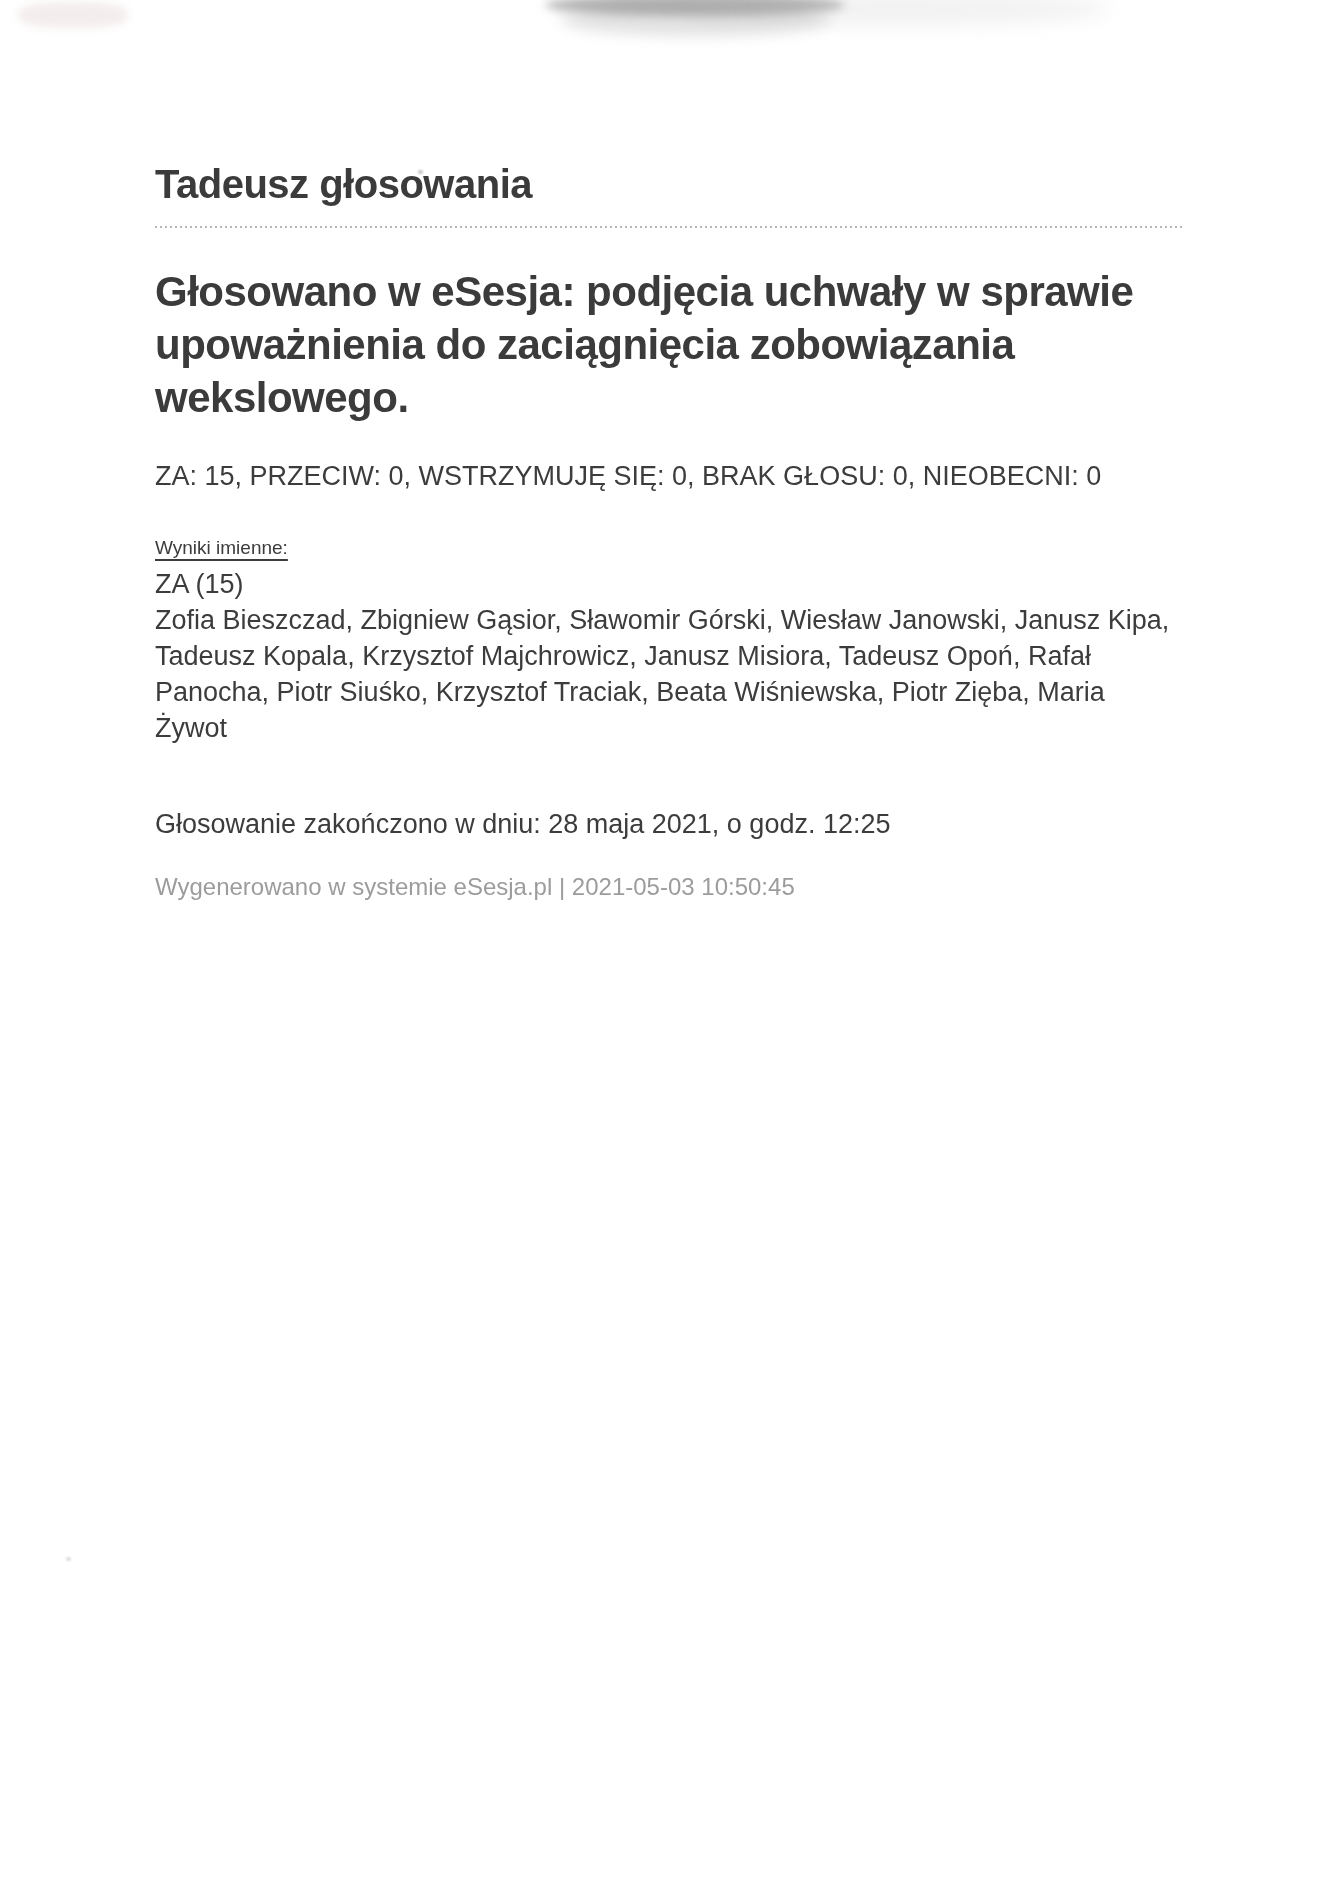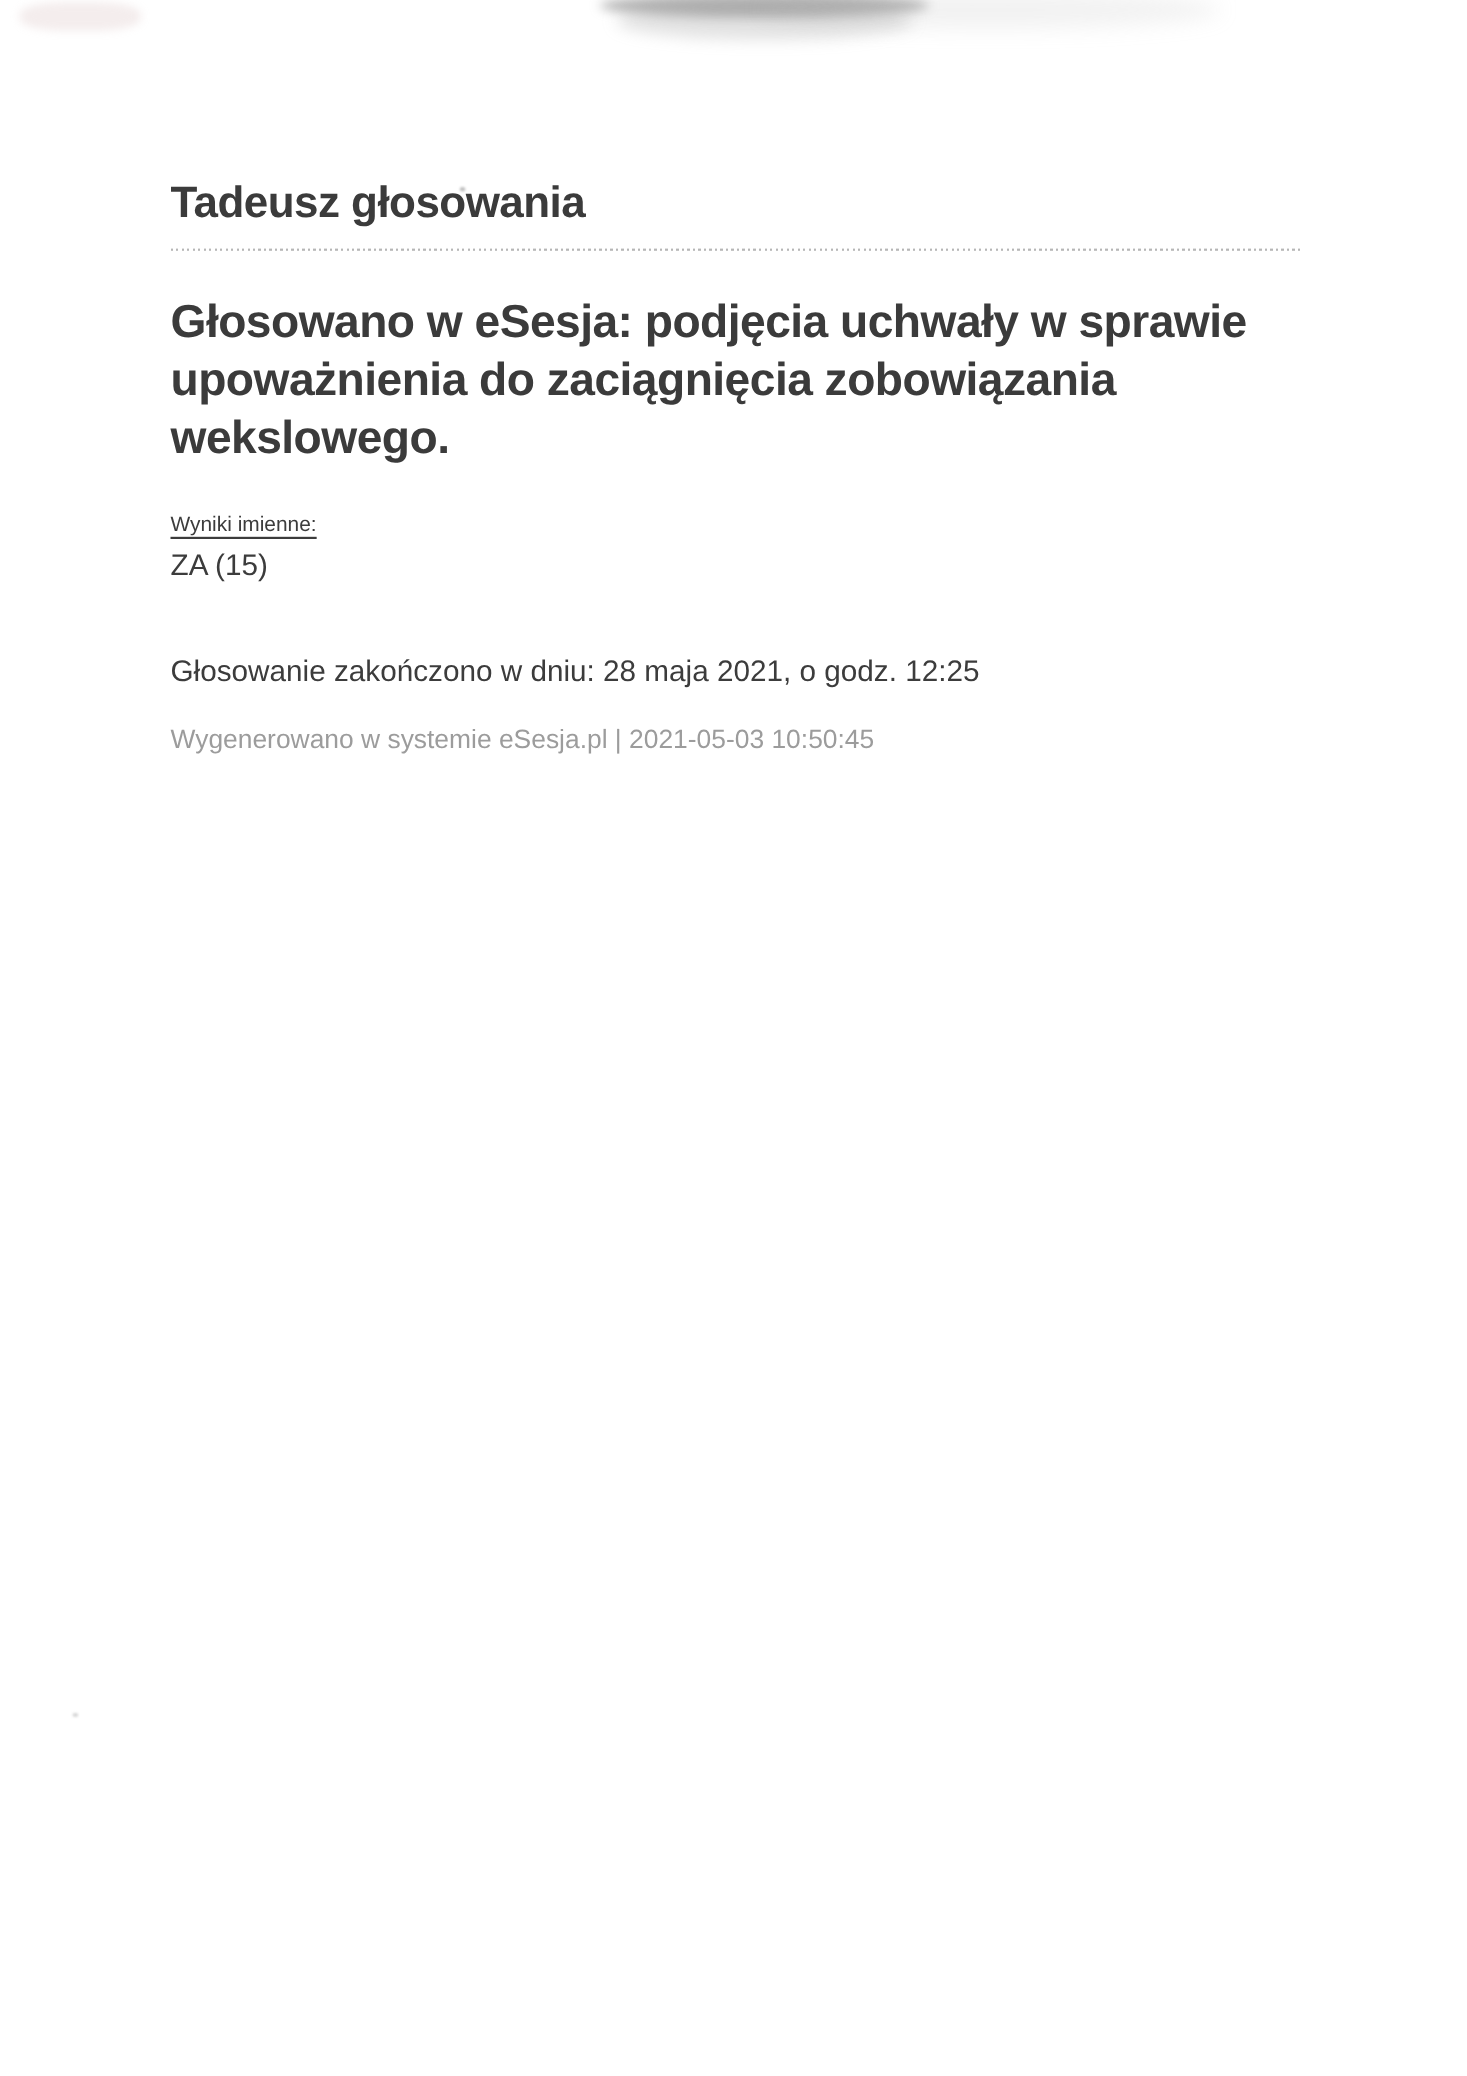--- a/index.html
+++ b/index.html
@@ -134,24 +134,26 @@
   <div class="artifact speck-2"></div>
 
   <div class="content">
 
     <h1 class="doc-title">Tadeusz głosowania</h1>
 
     <hr class="title-rule">
 
     <h2 class="doc-subject">Głosowano w eSesja: podjęcia uchwały w sprawie upoważnienia do zaciągnięcia zobowiązania wekslowego.</h2>
 
+    <p class="summary-line">ZA: 15, PRZECIW: 0, WSTRZYMUJĘ SIĘ: 0, BRAK GŁOSU: 0, NIEOBECNI: 0</p>
 
     <p class="named-results-label">Wyniki imienne:</p>
 
     <p class="za-group-label">ZA (15)</p>
 
+    <p class="names-paragraph">Zofia Bieszczad, Zbigniew Gąsior, Sławomir Górski, Wiesław Janowski, Janusz Kipa, Tadeusz Kopala, Krzysztof Majchrowicz, Janusz Misiora, Tadeusz Opoń, Rafał Panocha, Piotr Siuśko, Krzysztof Traciak, Beata Wiśniewska, Piotr Zięba, Maria Żywot</p>
 
     <p class="closing-line">Głosowanie zakończono w dniu: 28 maja 2021, o godz. 12:25</p>
 
     <p class="generator-footer">Wygenerowano w systemie eSesja.pl | 2021-05-03 10:50:45</p>
 
   </div>
 </div>
 
 </body></html>

